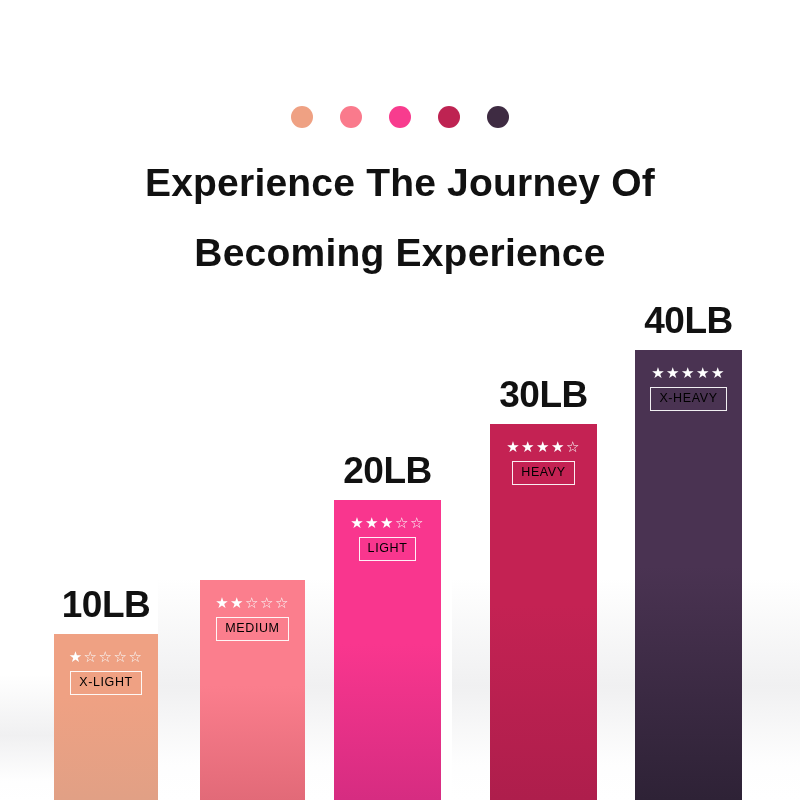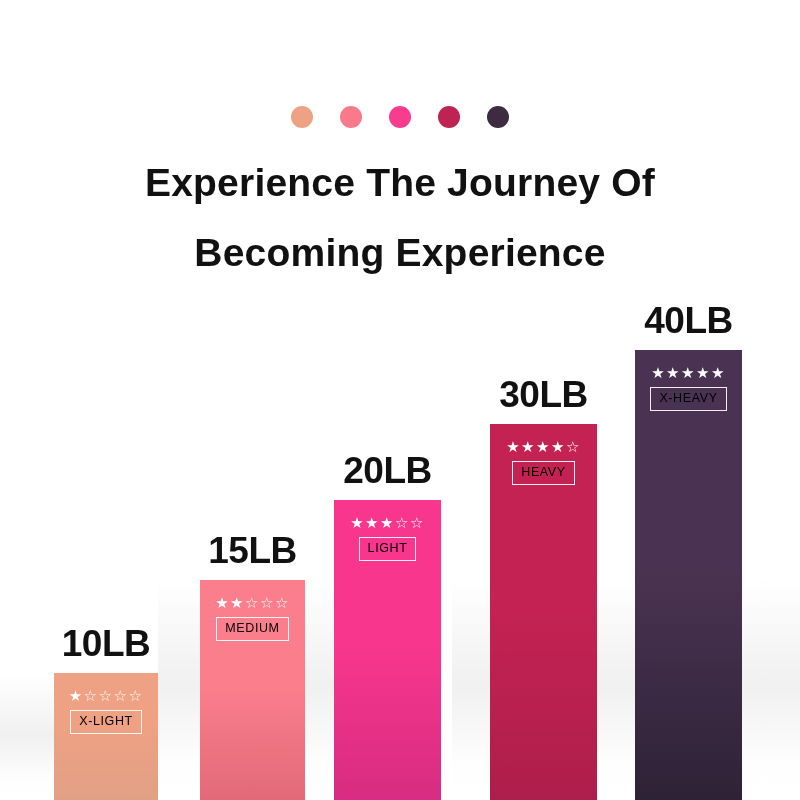--- a/index.html
+++ b/index.html
@@ -159,32 +159,31 @@
     <span class="hl-line">Becoming Experience</span>
   </div>
 
   <div id="chart">
       <div class="gap-shade" style="left: 0px; width: 54px; height: 170px;"></div>
       <div class="gap-shade" style="left: 158px; width: 42px; height: 300px;"></div>
       <div class="gap-shade" style="left: 305px; width: 42px; height: 300px;"></div>
       <div class="gap-shade" style="left: 452px; width: 38px; height: 300px;"></div>
       <div class="gap-shade" style="left: 597px; width: 38px; height: 300px;"></div>
       <div class="gap-shade" style="left: 742px; width: 58px; height: 300px;"></div>
-      <div class="bar-group" style="left: 54px; width: 104px; height: 127px;">
+      <div class="bar-group" style="left: 54px; width: 104px; height: 166px;">
         <div class="bar-label">10LB</div>
         <div class="bar">
           <div class="bar-inner" style="background: linear-gradient(rgb(239, 161, 131) 0%, rgb(239, 161, 131) 38%, rgb(225, 160, 133) 100%);"></div>
           <div class="bar-meta">
             <div class="stars">★☆☆☆☆</div>
             <div class="badge">X-LIGHT</div>
           </div>
         </div>
       </div>
       <div class="bar-group" style="left: 200px; width: 105px; height: 220px;">
-        <div class="bar-label">15LB</div>
         <div class="bar">
           <div class="bar-inner" style="background: linear-gradient(rgb(251, 126, 141) 0%, rgb(251, 126, 141) 48%, rgb(226, 106, 120) 100%);"></div>
           <div class="bar-meta">
             <div class="stars">★★☆☆☆</div>
             <div class="badge">MEDIUM</div>
           </div>
         </div>
       </div>
       <div class="bar-group" style="left: 334px; width: 107px; height: 300px;">
         <div class="bar-label">20LB</div>

